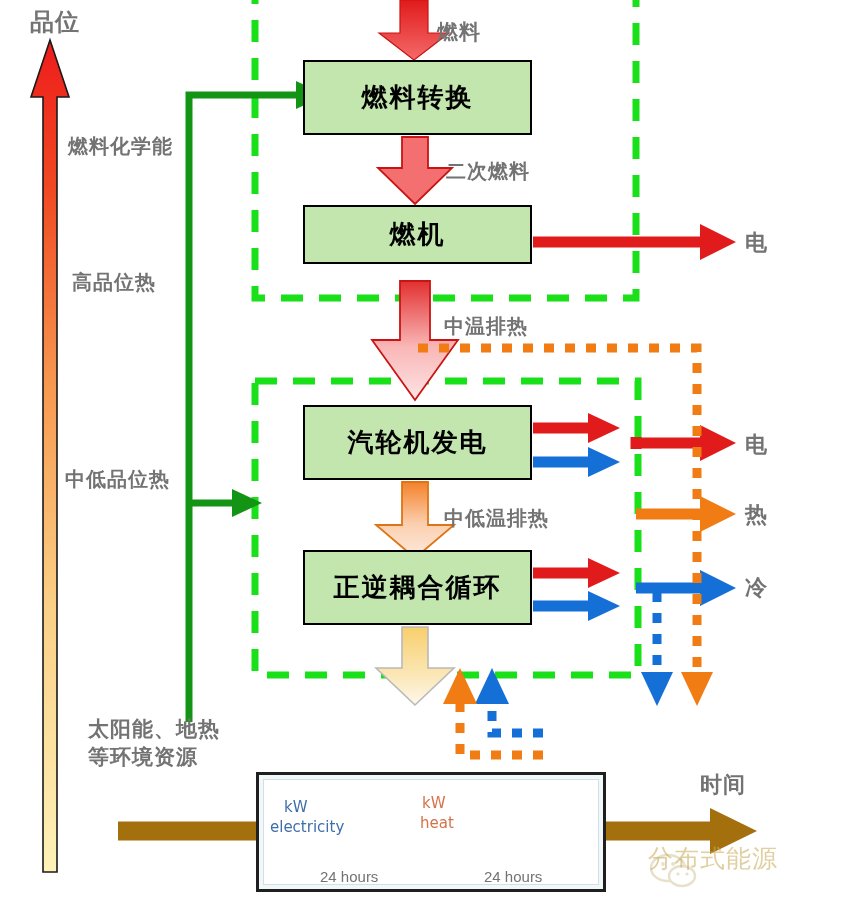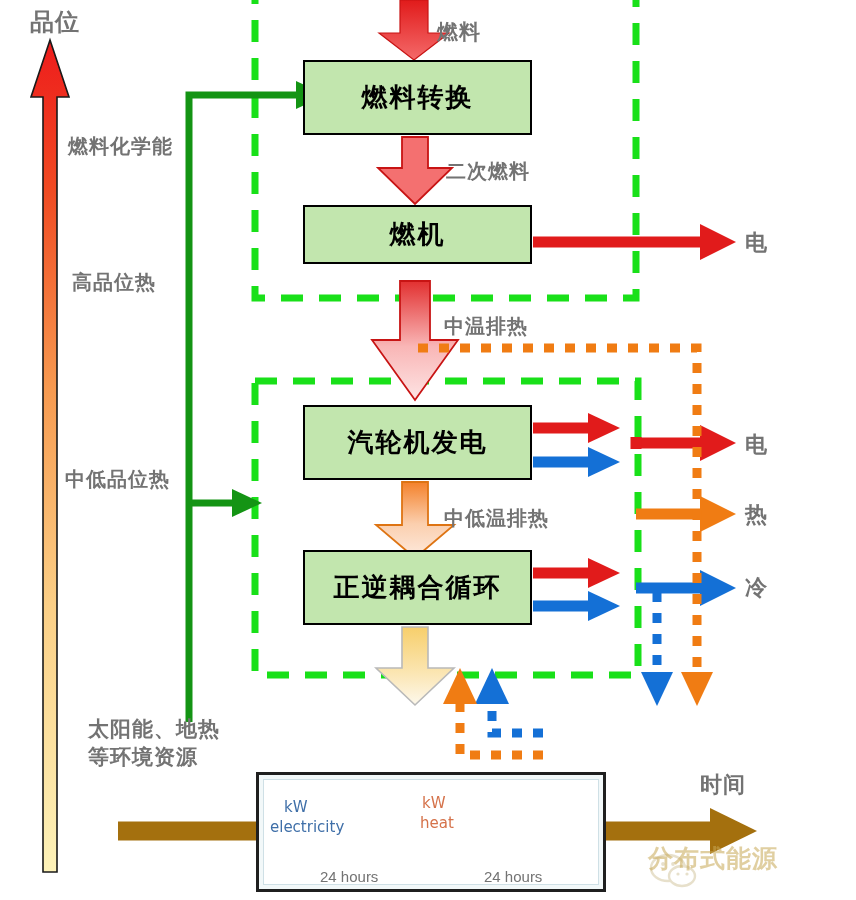--- a/index.html
+++ b/index.html
@@ -111,21 +111,20 @@
   #mini-heat-hrs  { left: 220px; top: 88px; }
 
   
   #watermark {
     position: absolute;
     left: 648px; top: 842px;
     display: flex;
     align-items: flex-end;
     gap: 8px;
     opacity: 0.55;
-    font-weight: bold;
   }
   #watermark .wtext {
     font-family: "DejaVu Sans", "Liberation Sans", sans-serif;
     font-size: 25px;
     color: #c8a856;
     white-space: nowrap;
     letter-spacing: 1px;
   }
 </style>
 </head>

